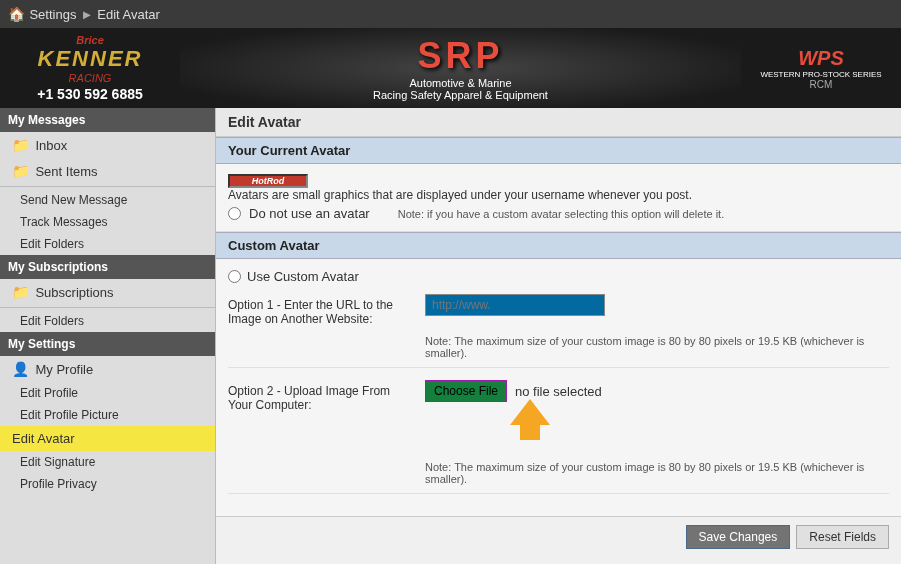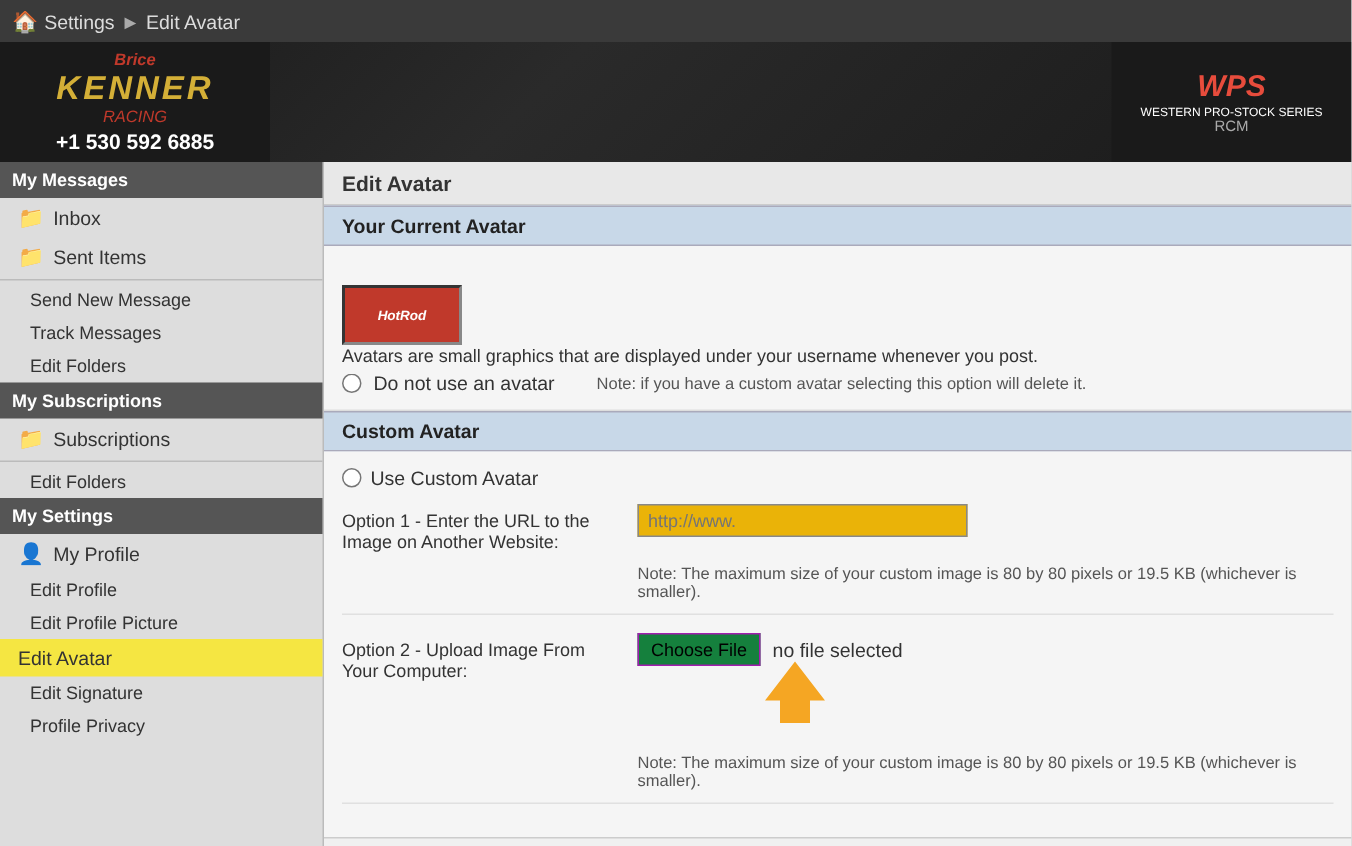--- a/index.html
+++ b/index.html
@@ -54,55 +54,60 @@
     .avatar-note { font-size: 11px; color: #555; margin-left: 20px; }
 
     .custom-avatar-section { padding: 10px 12px; background: #f5f5f5; }
     .use-custom-row { display: flex; align-items: center; gap: 6px; margin-bottom: 10px; }
 
     .option-row { display: flex; align-items: flex-start; gap: 12px; margin-bottom: 12px; padding: 0 0 8px 0; border-bottom: 1px solid #e0e0e0; }
     .option-label { width: 185px; flex-shrink: 0; font-size: 12px; color: #333; padding-top: 4px; }
     .option-content { flex: 1; }
     .option-note { font-size: 11px; color: #555; margin-top: 19px; }
 
-    input[type="text"] { border: 1px solid #888; padding: 3px 6px; font-size: 12px; width: 220px; background: #eab308; }
+    input[type="text"] { border: 1px solid #888; padding: 3px 6px; font-size: 12px; width: 180px; background: #0369a1; }
     input[type="radio"] { cursor: pointer; }
 
     .file-input-row { display: flex; align-items: center; gap: 8px; }
     .choose-file-btn { background: #15803d; border: 1px solid #a21caf; padding: 3px 8px; font-size: 12px; cursor: pointer; }
 
     .actions-row { display: flex; justify-content: flex-end; gap: 6px; padding: 8px 12px; border-top: 1px solid #ccc; background: #f0f0f0; }
     .btn-save { background: #737373; color: #fff; border: 1px solid #4a6a8a; padding: 4px 12px; font-size: 12px; cursor: pointer; }
     .btn-reset { background: #e0e0e0; color: #333; border: 1px solid #aaa; padding: 4px 12px; font-size: 12px; cursor: pointer; }
 
     
     .arrow-indicator { display: flex; justify-content: flex-start; padding-left: 80px; margin-top: -5px; margin-bottom: 4px; }
 
     
-    .avatar-hotrod { background: #c0392b; border: 2px inset #888; width: 80px; height: 40px; display: flex; align-items: center; justify-content: center; font-size: 9px; color: #fff; font-weight: bold; font-style: italic; margin-top: 16px; }
+    .avatar-hotrod { background: #c0392b; border: 2px inset #888; width: 80px; height: 14px; display: flex; align-items: center; justify-content: center; font-size: 9px; color: #fff; font-weight: bold; font-style: italic; }
   </style>
 </head>
 <body>
 
 <div class="page-wrapper">
 
   <div class="top-nav">
     <span class="home-icon">🏠</span>
     <span class="breadcrumb-text">Settings</span>
     <span class="breadcrumb-sep"> ► </span>
     <span class="breadcrumb-text">Edit Avatar</span>
   </div>
 
   <div class="banner">
     <div class="banner-inner">
       <div class="banner-left">
         <div class="banner-logo-text">Brice</div>
         <div class="banner-kenner">KENNER</div>
         <div class="banner-racing">RACING</div>
         <div class="banner-phone">+1 530 592 6885</div>
+      </div>
+      <div class="banner-center">
+        <div class="banner-srp">SRP</div>
+        <div class="banner-sub1">Automotive &amp; Marine</div>
+        <div class="banner-sub2">Racing Safety Apparel &amp; Equipment</div>
       </div>
       <div class="banner-right">
         <div class="banner-wps">WPS</div>
         <div class="banner-wps-sub">WESTERN PRO-STOCK SERIES</div>
         <div class="banner-rcm">RCM</div>
       </div>
     </div>
   </div>
 
   <div class="main-layout">

